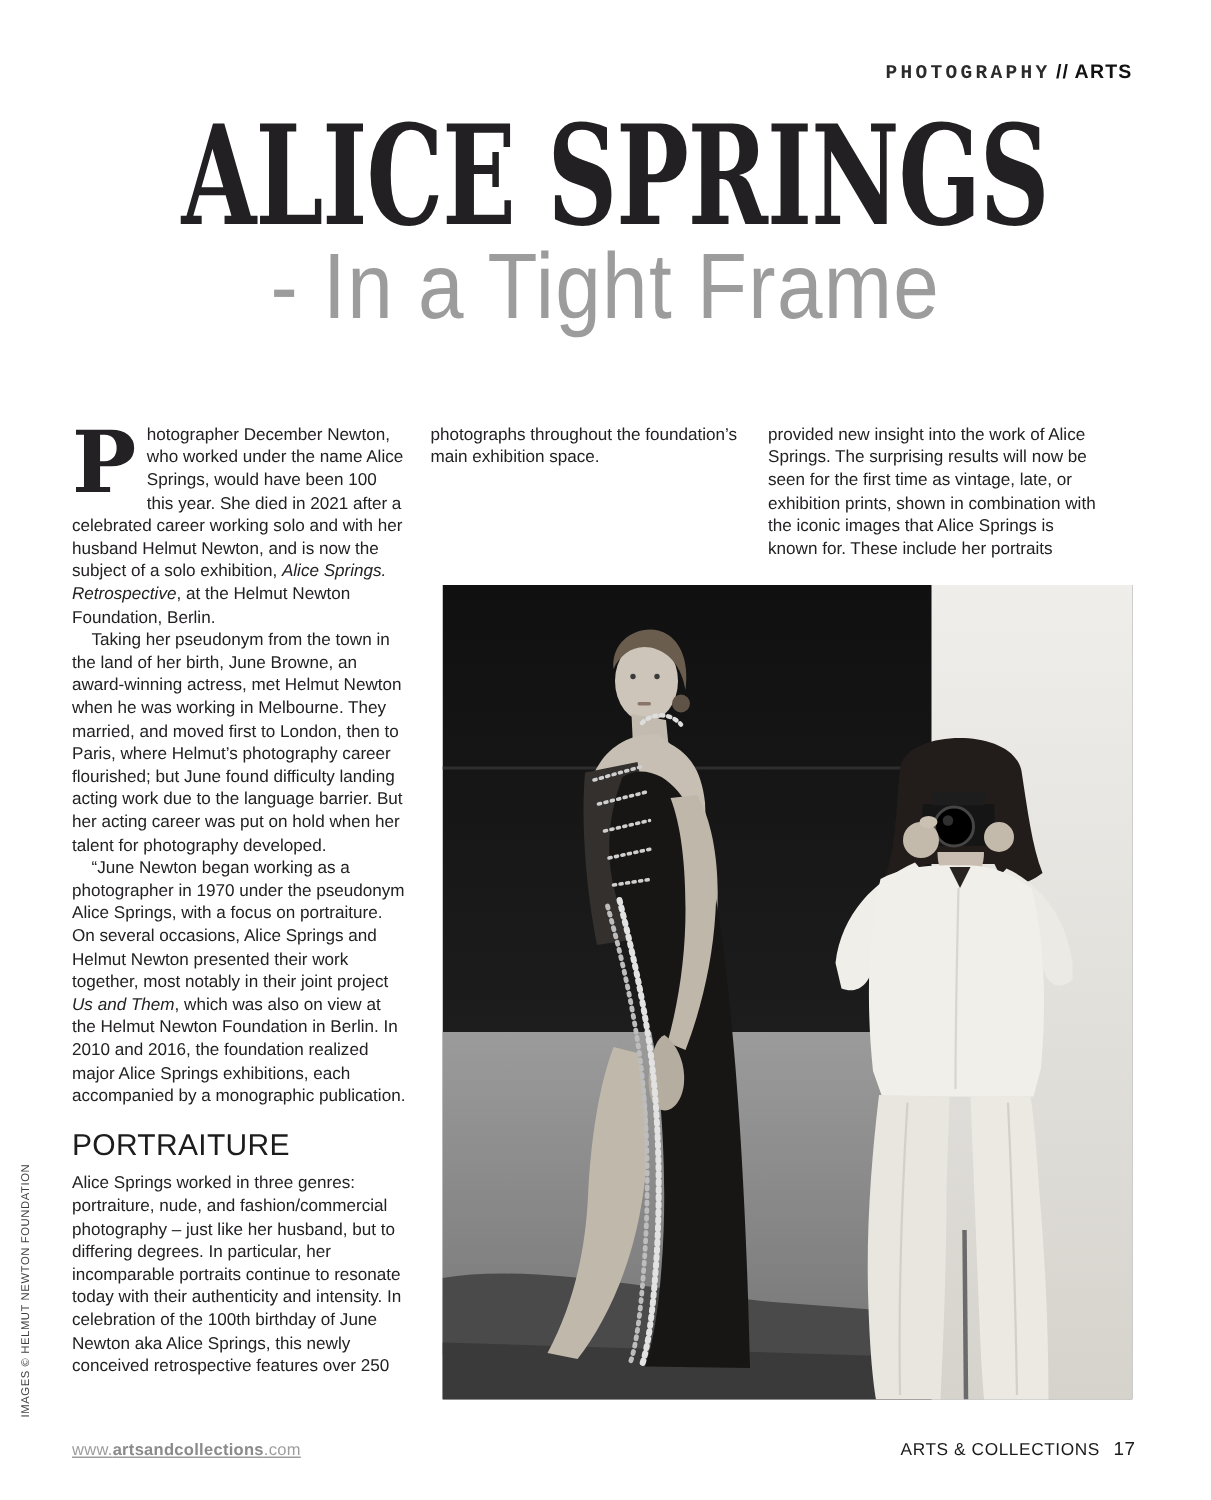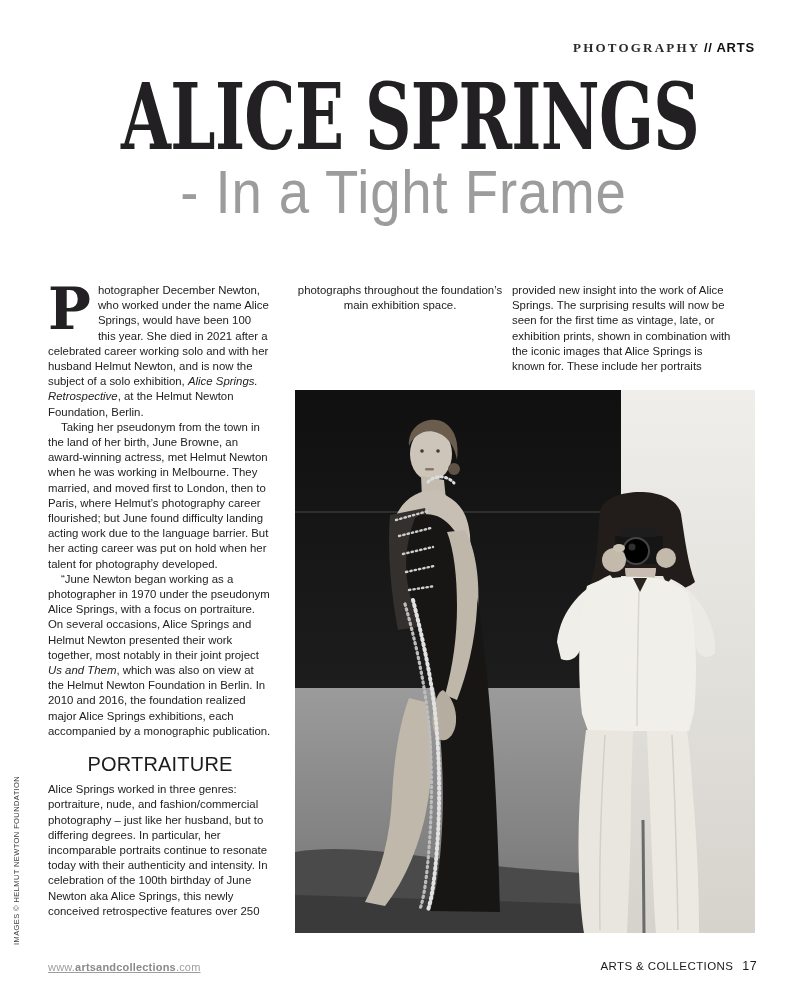--- a/index.html
+++ b/index.html
@@ -18,21 +18,21 @@
   
   .kicker {
     position: absolute;
     top: 40px;
     right: 52px;
     font-size: 13px;
     color: #2b2b2b;
     white-space: nowrap;
   }
   .kicker .section {
-    font-family: Liberation Serif, serif;
+    font-family: Liberation Mono, monospace;
     font-weight: 700;
     letter-spacing: 2.2px;
   }
   .kicker .sep, .kicker .category {
     font-family: "Liberation Sans", sans-serif;
     font-weight: 700;
     color: #111;
     letter-spacing: 0.8px;
   }
 
@@ -82,21 +82,21 @@
 
   
   .col {
     position: absolute;
     top: 283px;
     font-size: 11.4px;
     line-height: 15.2px;
     color: #232123;
   }
   .col-1 { left: 48px;  width: 224px; }
-  .col-2 { left: 287px; width: 226px; text-align: center; }
+  .col-2 { left: 287px; width: 226px; }
   .col-3 { left: 512px; width: 226px; }
   .col p { margin: 0; }
   .col p.indent { text-indent: 13px; }
   .col em { font-style: italic; }
 
   .dropcap {
     float: left;
     font-family: "DejaVu Serif", serif;
     font-weight: 700;
     font-size: 57px;
@@ -104,21 +104,20 @@
     padding: 3px 7px 0 0;
     color: #232123;
   }
   .subhead {
     font-size: 20px;
     line-height: 22px;
     letter-spacing: 0.2px;
     color: #1c1c1c;
     font-weight: 400;
     margin: 14px 0 7px 0;
-    text-align: center;
   }
 
   
   .photo {
     position: absolute;
     left: 295px;
     top: 390px;
     width: 460px;
     height: 543px;
   }

